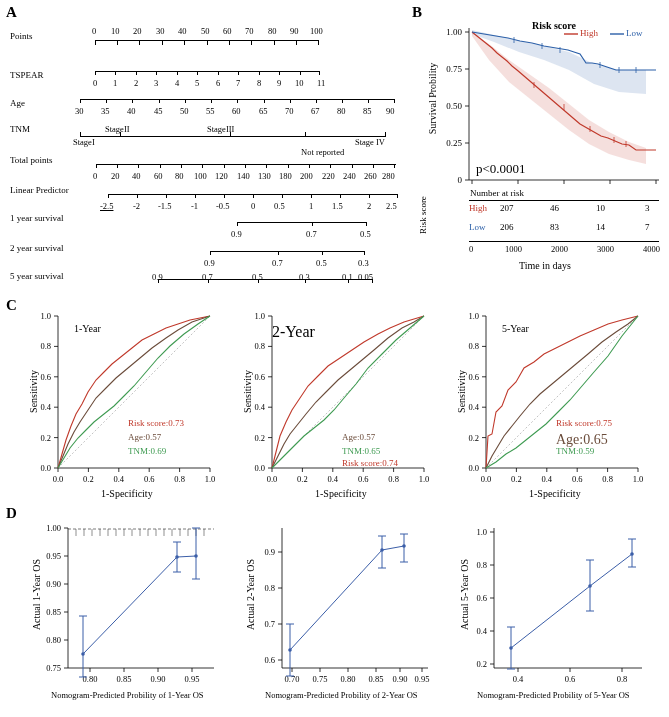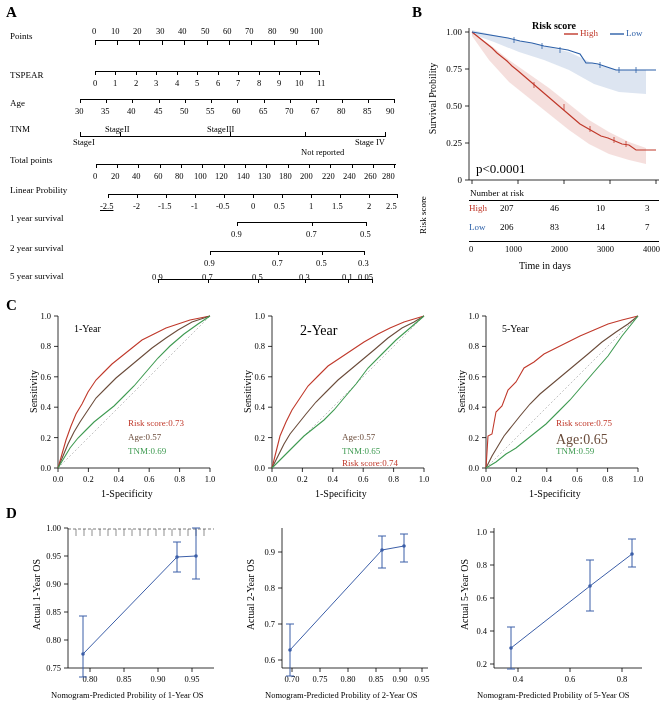--- a/index.html
+++ b/index.html
@@ -17,21 +17,21 @@
 
 <div class="panel-letter" style="left:6px;top:4px;">A</div>
 
 <div class="abs" style="left:0;top:0;width:410px;height:296px;">
 
   <div class="row-label abs" style="left:10px;top:31px;">Points</div>
   <div class="row-label abs" style="left:10px;top:70px;">TSPEAR</div>
   <div class="row-label abs" style="left:10px;top:98px;">Age</div>
   <div class="row-label abs" style="left:10px;top:124px;">TNM</div>
   <div class="row-label abs" style="left:10px;top:155px;">Total points</div>
-  <div class="row-label abs" style="left:10px;top:185px;">Linear Probility</div>
+  <div class="row-label abs" style="left:10px;top:185px;">Linear Predictor</div>
   <div class="row-label abs" style="left:10px;top:213px;">1 year survival</div>
   <div class="row-label abs" style="left:10px;top:243px;">2 year survival</div>
   <div class="row-label abs" style="left:10px;top:271px;">5 year survival</div>
 
   <div class="abs" style="left:95px;top:40px;width:224px;height:8px;">
     <div class="axis-line" style="left:0;top:0;width:224px;"></div>
     <div class="vtick" style="left:0px;top:0;height:5px;"></div>
     <div class="vtick" style="left:22px;top:0;height:5px;"></div>
     <div class="vtick" style="left:44px;top:0;height:5px;"></div>
     <div class="vtick" style="left:67px;top:0;height:5px;"></div>
@@ -394,21 +394,21 @@
     <text x="70.4" y="176" text-anchor="middle">0.2</text>
     <text x="100.8" y="176" text-anchor="middle">0.4</text>
     <text x="131.2" y="176" text-anchor="middle">0.6</text>
     <text x="161.6" y="176" text-anchor="middle">0.8</text>
     <text x="192" y="176" text-anchor="middle">1.0</text>
     <line x1="40" y1="162" x2="192" y2="10" stroke="#999" stroke-width="0.6" stroke-dasharray="2,2"></line>
     <polyline fill="none" stroke="#c0392b" stroke-width="1.1" points="40,162 44,146 48,130 54,116 60,104 68,92 76,80 86,70 96,60 108,52 120,44 132,36 146,28 158,22 172,16 192,10"></polyline>
     <polyline fill="none" stroke="#6b4c3b" stroke-width="1.1" points="40,162 46,150 52,138 58,128 66,118 74,108 84,96 94,86 106,74 118,64 130,54 142,44 156,32 170,22 182,16 192,10"></polyline>
     <polyline fill="none" stroke="#3f9b52" stroke-width="1.1" points="40,162 48,154 56,146 64,138 72,130 82,122 92,114 102,104 112,92 124,78 136,62 150,48 164,34 178,22 192,10"></polyline>
   </svg>
-  <div class="abs" style="left:68px;top:17px;font-size:14px;">2-Year</div>
+  <div class="abs" style="left:40px;top:17px;font-size:16px;">2-Year</div>
   <div class="abs" style="left:110px;top:112px;font-size:9px;color:#c0392b;margin-top:40px;">Risk score:0.74</div>
   <div class="abs" style="left:110px;top:126px;font-size:9px;color:#6b4c3b;">Age:0.57</div>
   <div class="abs" style="left:110px;top:140px;font-size:9px;color:#3f9b52;">TNM:0.65</div>
   <div class="abs" style="left:-35px;top:80px;width:100px;text-align:center;font-size:10px;transform:rotate(-90deg);">Sensitivity</div>
   <div class="abs" style="left:83px;top:182px;font-size:10px;">1-Specificity</div>
 </div>
 
 <div class="abs" style="left:446px;top:306px;width:215px;height:200px;">
   <svg width="215" height="200" viewBox="0 0 215 200" font-family="Liberation Serif, serif" font-size="8.5">
     <line x1="40" y1="10" x2="40" y2="162" stroke="#000" stroke-width="0.8"></line>

